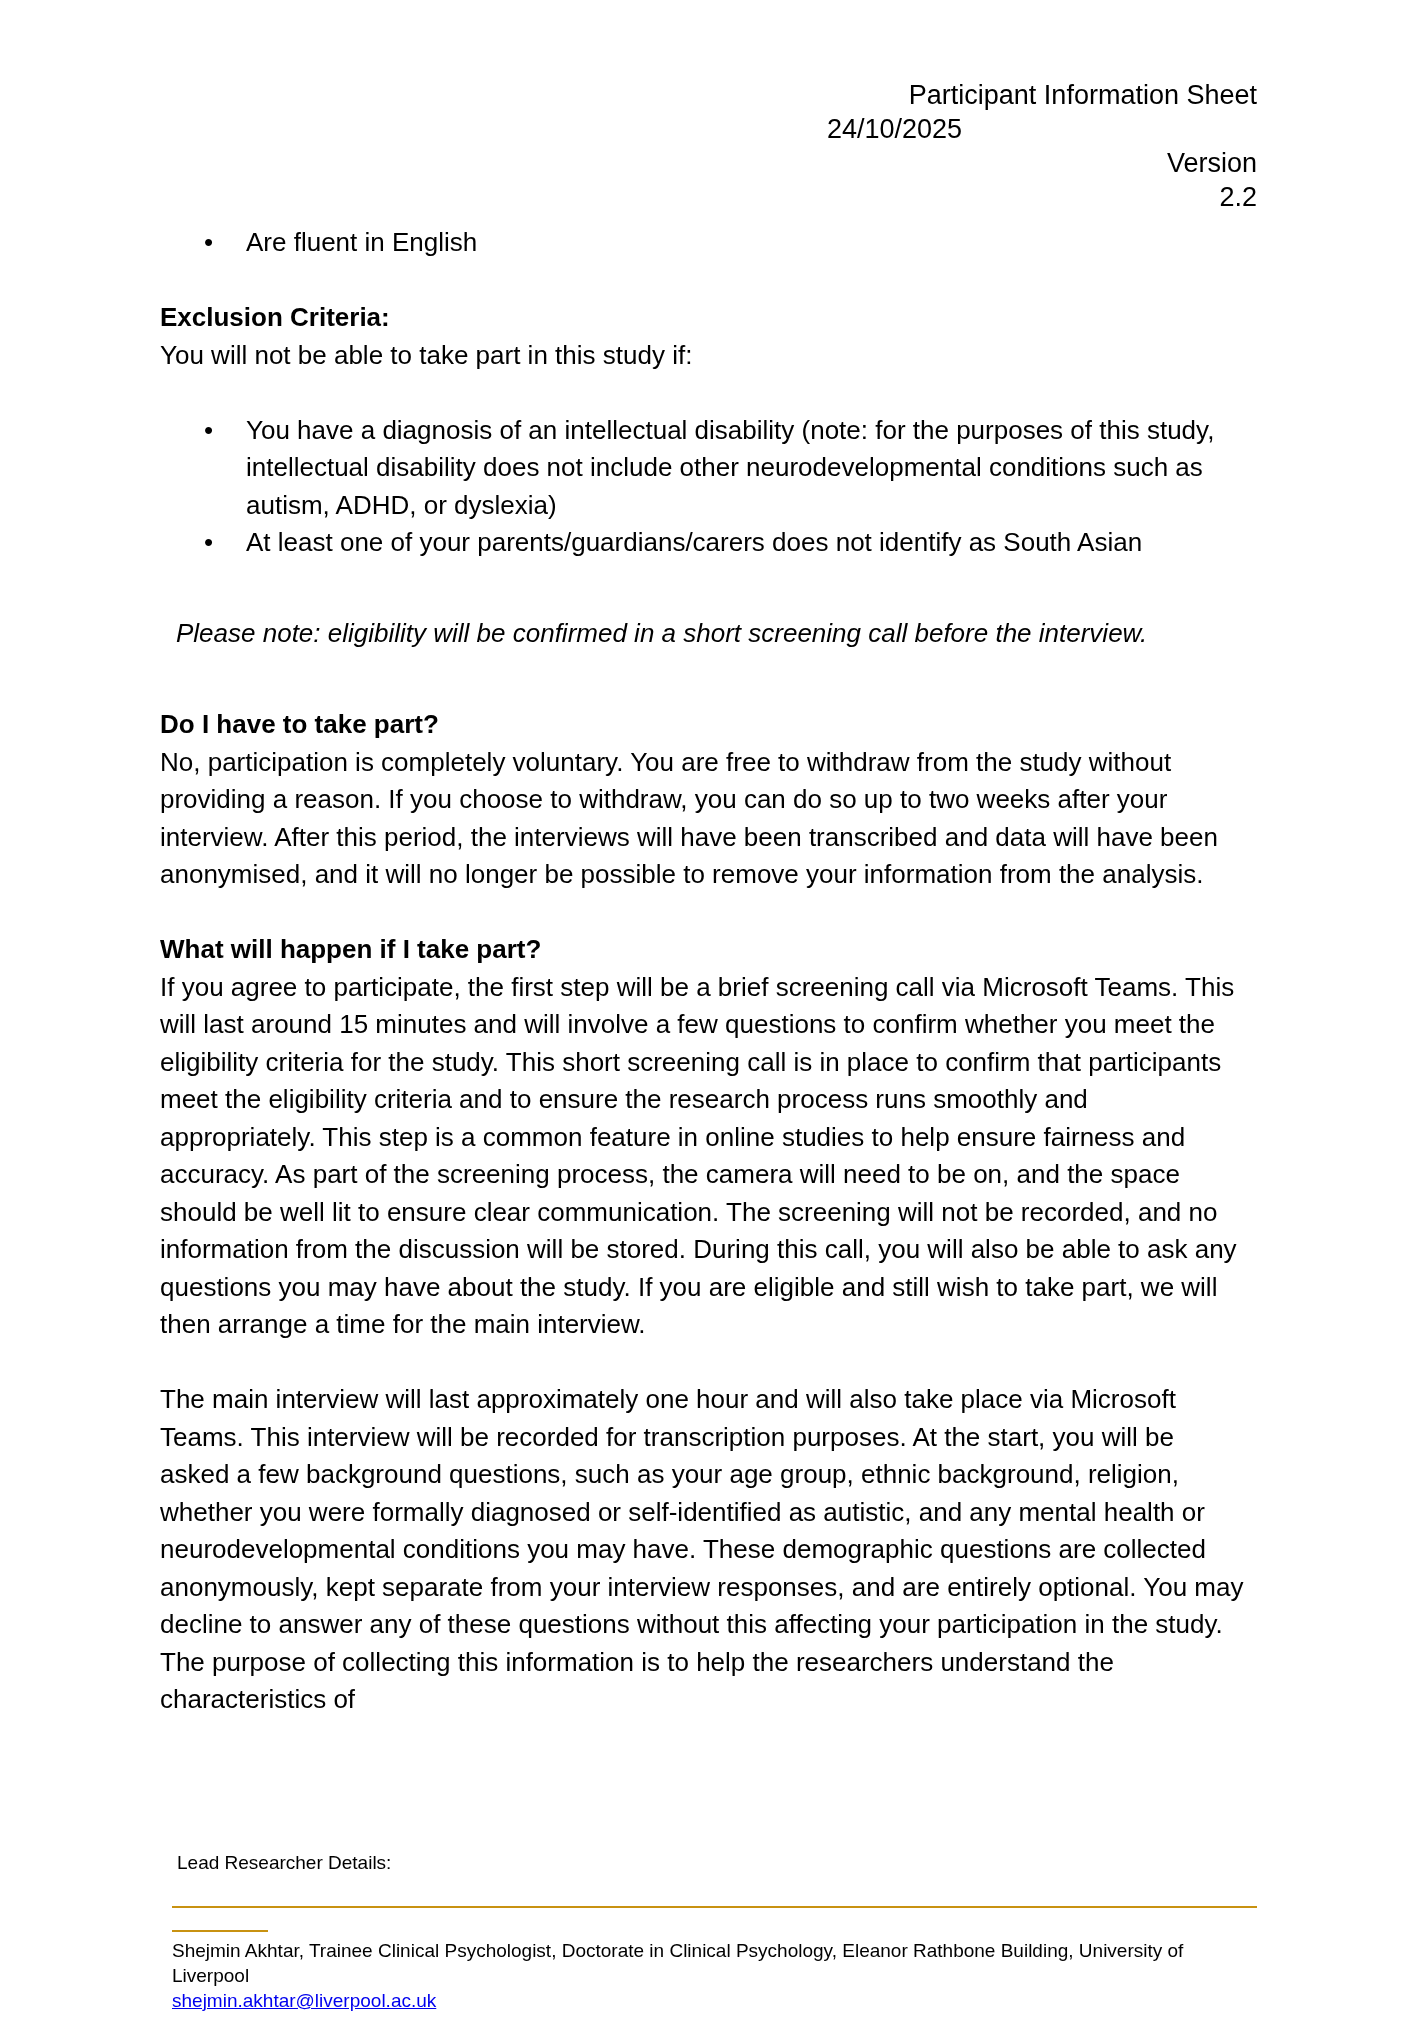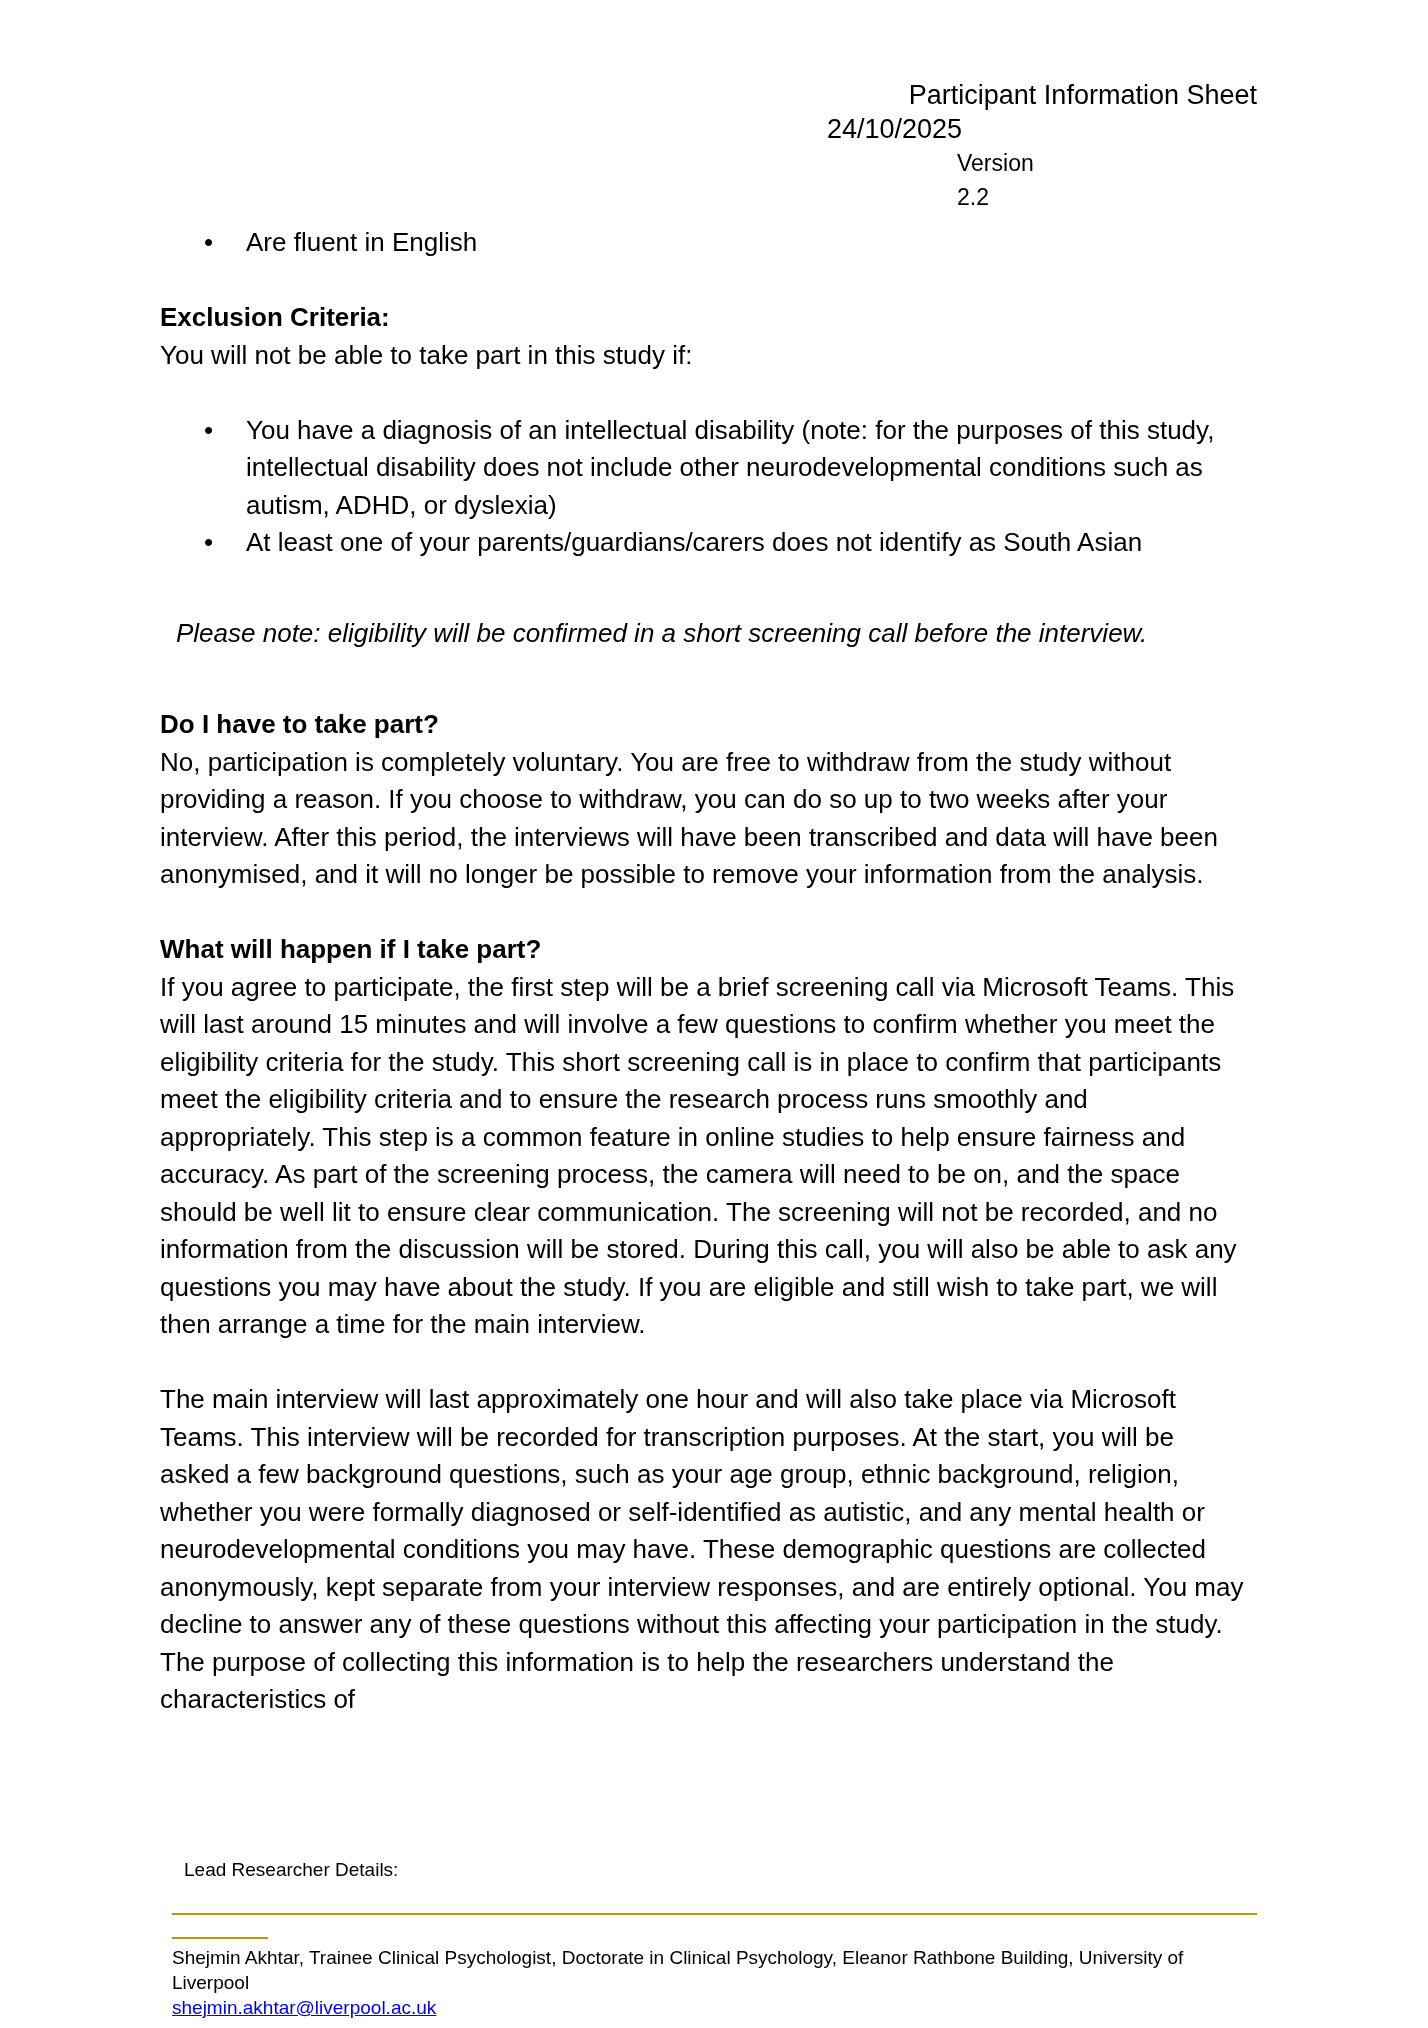--- a/index.html
+++ b/index.html
@@ -41,21 +41,22 @@
     line-height: 34px;
     text-align: center;
     margin: 0;
     padding-left: 360px;
   }
   .doc-version {
     position: absolute;
     right: 0;
     top: 68px;
     width: 300px;
-    font-size: 23px;
+    text-align: right;
+    font-size: 27px;
     line-height: 34px;
   }
   .doc-version .vnum { display: block; }
 
   
   .content {
     position: absolute;
     left: 160px;
     top: 224px;
     width: 1085px;
@@ -107,21 +108,21 @@
   
   .footer {
     position: absolute;
     left: 172px;
     top: 1845px;
     width: 1085px;
   }
   .footer-label {
     font-size: 19px;
     line-height: 26px;
-    margin: 12px;
+    margin: 5px;
   }
   .rule-full {
     height: 0;
     border: 0;
     border-top: 2px solid #c89211;
     margin: 30px 0 0 0;
     width: 1085px;
   }
   .rule-short {
     height: 0;

